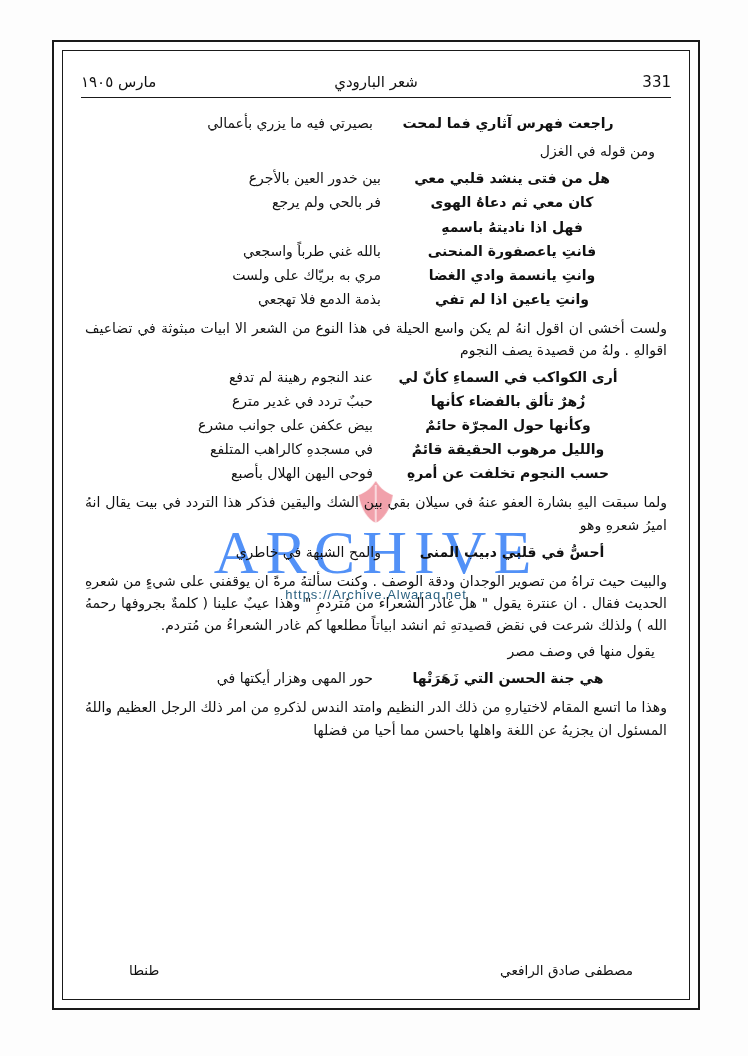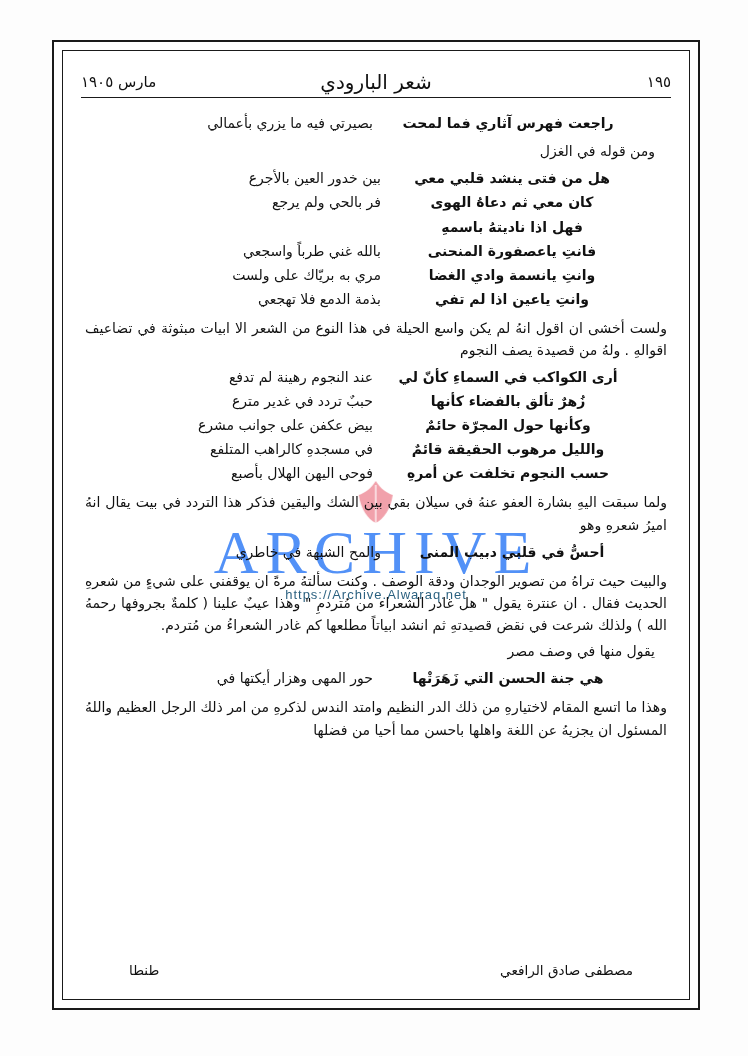--- a/index.html
+++ b/index.html
@@ -51,21 +51,21 @@
     align-items: center;
     justify-content: space-between;
     font-size: 15px;
     direction: rtl;
   }
   .header .hdr-item { white-space: nowrap; }
   .header .hdr-center {
     position: absolute;
     left: 0; right: 0;
     text-align: center;
-    font-size: 20px;
+    font-size: 15px;
   }
   .header-rule {
     position: absolute;
     left: 18px;
     right: 18px;
     top: 46px;
     border-top: 1px solid #1a1a1a;
   }
 
   
@@ -176,21 +176,21 @@
   }
 </style>
 </head>
 <body>
 
 <div class="scan">
   <div class="frame-outer">
     <div class="frame-inner">
 
       <div class="header">
-        <span class="hdr-item">١٩٥</span>
+        <span class="hdr-item">331</span>
         <span class="hdr-center">شعر البارودي</span>
         <span class="hdr-item">مارس ١٩٠٥</span>
       </div>
       <div class="header-rule"></div>
 
       <div class="watermark">
         <svg class="wm-logo" viewBox="0 0 70 54">
           <path d="M35 6 C30 14 24 18 18 20 C20 34 27 44 35 48 C43 44 50 34 52 20 C46 18 40 14 35 6 Z" fill="#e9707f" opacity="0.75"></path>
           <path d="M35 10 L35 48" stroke="#ffffff" stroke-width="2" opacity="0.6"></path>
         </svg>

